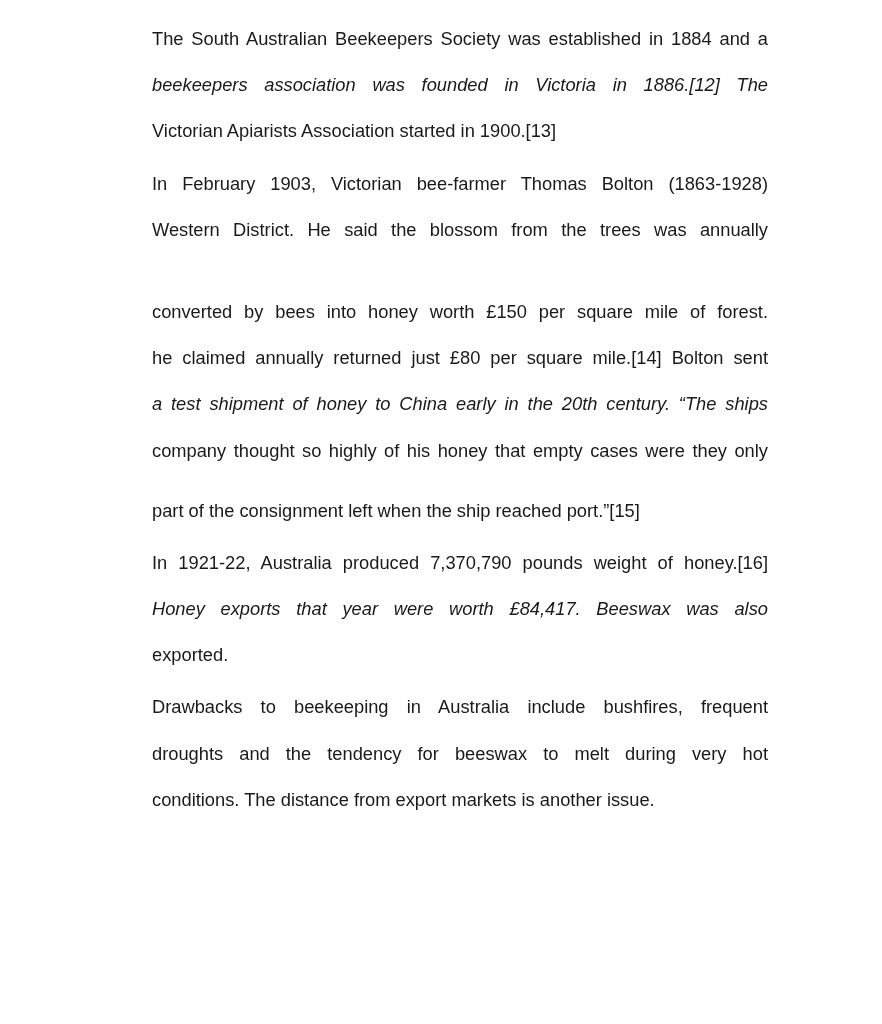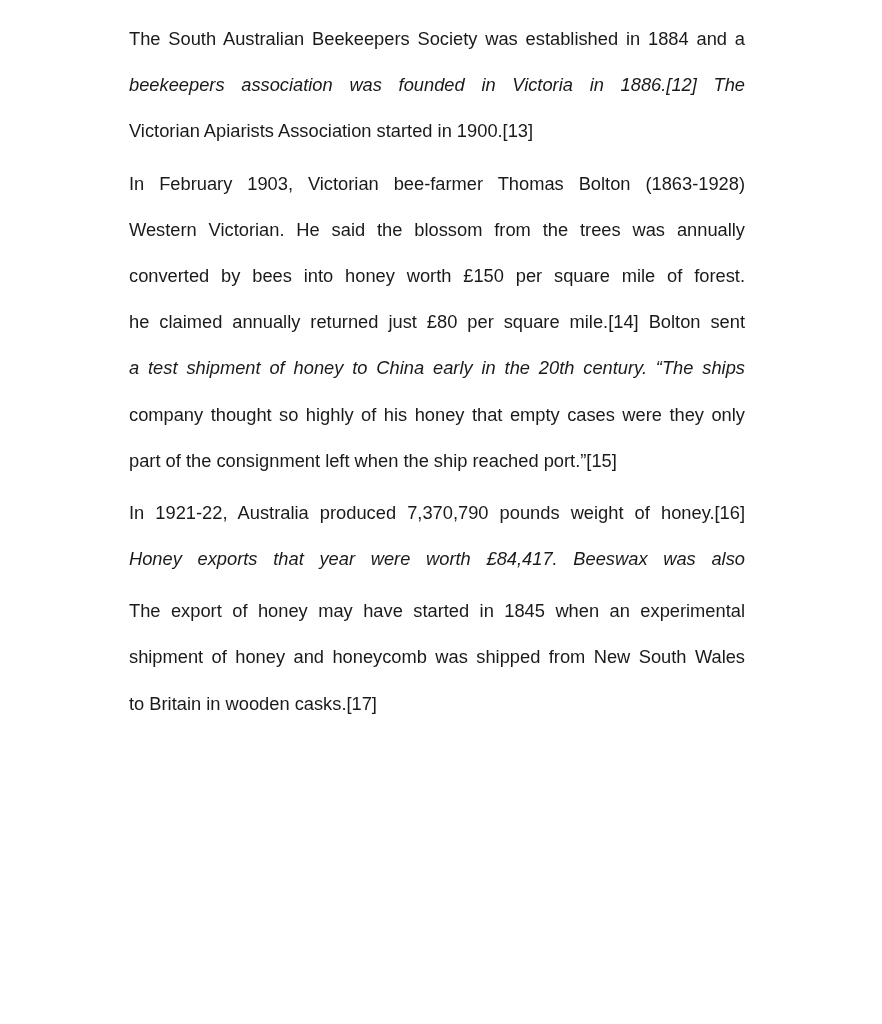--- a/index.html
+++ b/index.html
@@ -10,21 +10,21 @@
     body {
       width: 882px;
       height: 1024px;
       position: relative;
       overflow: hidden;
       font-family: "Liberation Sans", "DejaVu Sans", sans-serif;
       color: #1a1a1a;
     }
     .page {
       position: absolute;
-      left: 129px;
+      left: 152px;
       top: 24px;
       width: 616px;
     }
     .para {
       margin: 0 0 6px 0;
     }
     .line {
       display: block;
       height: 46.2px;
       line-height: 30px;
@@ -42,29 +42,30 @@
 <body>
 
 <div class="page">
   <div class="para">
     <span class="line" style="white-space: nowrap;">The South Australian Beekeepers Society was established in 1884 and a</span>
     <span class="line" style="white-space: nowrap; font-style: italic;">beekeepers association was founded in Victoria in 1886.[12] The</span>
     <span class="line last" style="white-space: nowrap;">Victorian Apiarists Association started in 1900.[13]</span>
   </div>
   <div class="para">
     <span class="line" style="white-space: nowrap;">In February 1903, Victorian bee-farmer Thomas Bolton (1863-1928)</span>
-    <span class="line" style="white-space: nowrap;">Western Victorian. He said the blossom from the trees was annually</span>
-    <span class="line" style="white-space: nowrap;">converted by bees into honey worth £150 per square mile of forest.</span>
+    <span class="line" style="white-space: nowrap;">Western District. He said the blossom from the trees was annually</span>
+    <span class="line" style="white-space: nowrap; margin-top: 36px;">converted by bees into honey worth £150 per square mile of forest.</span>
     <span class="line" style="white-space: nowrap;">he claimed annually returned just £80 per square mile.[14] Bolton sent</span>
     <span class="line" style="white-space: nowrap; font-style: italic;">a test shipment of honey to China early in the 20th century. “The ships</span>
     <span class="line" style="white-space: nowrap;">company thought so highly of his honey that empty cases were they only</span>
-    <span class="line last" style="white-space: nowrap;">part of the consignment left when the ship reached port.”[15]</span>
+    <span class="line last" style="white-space: nowrap; margin-top: 14px;">part of the consignment left when the ship reached port.”[15]</span>
   </div>
   <div class="para">
     <span class="line" style="white-space: nowrap;">In 1921-22, Australia produced 7,370,790 pounds weight of honey.[16]</span>
     <span class="line" style="white-space: nowrap; font-style: italic;">Honey exports that year were worth £84,417. Beeswax was also</span>
+    <span class="line last" style="white-space: nowrap;">exported.</span>
   </div>
   <div class="para">
-    <span class="line" style="white-space: nowrap;">The export of honey may have started in 1845 when an experimental</span>
-    <span class="line" style="white-space: nowrap;">shipment of honey and honeycomb was shipped from New South Wales</span>
-    <span class="line last" style="white-space: nowrap;">to Britain in wooden casks.[17]</span>
+    <span class="line" style="white-space: nowrap;">Drawbacks to beekeeping in Australia include bushfires, frequent</span>
+    <span class="line" style="white-space: nowrap;">droughts and the tendency for beeswax to melt during very hot</span>
+    <span class="line last" style="white-space: nowrap;">conditions. The distance from export markets is another issue.</span>
   </div>
 </div>
 
 </body></html>

